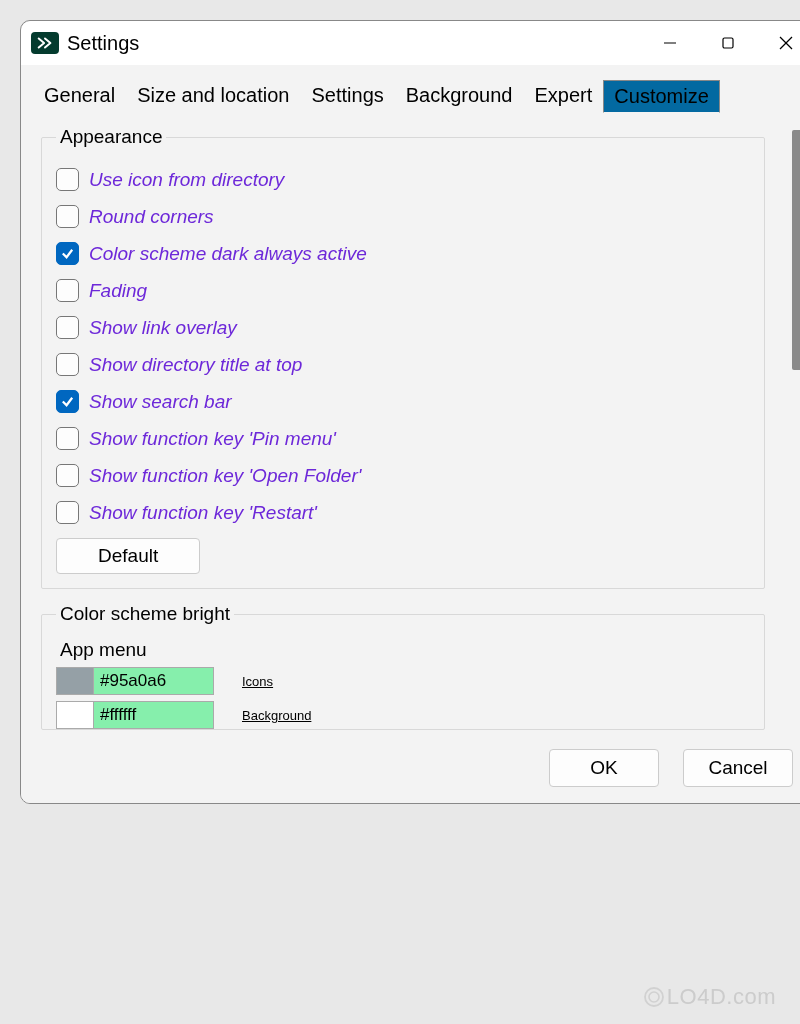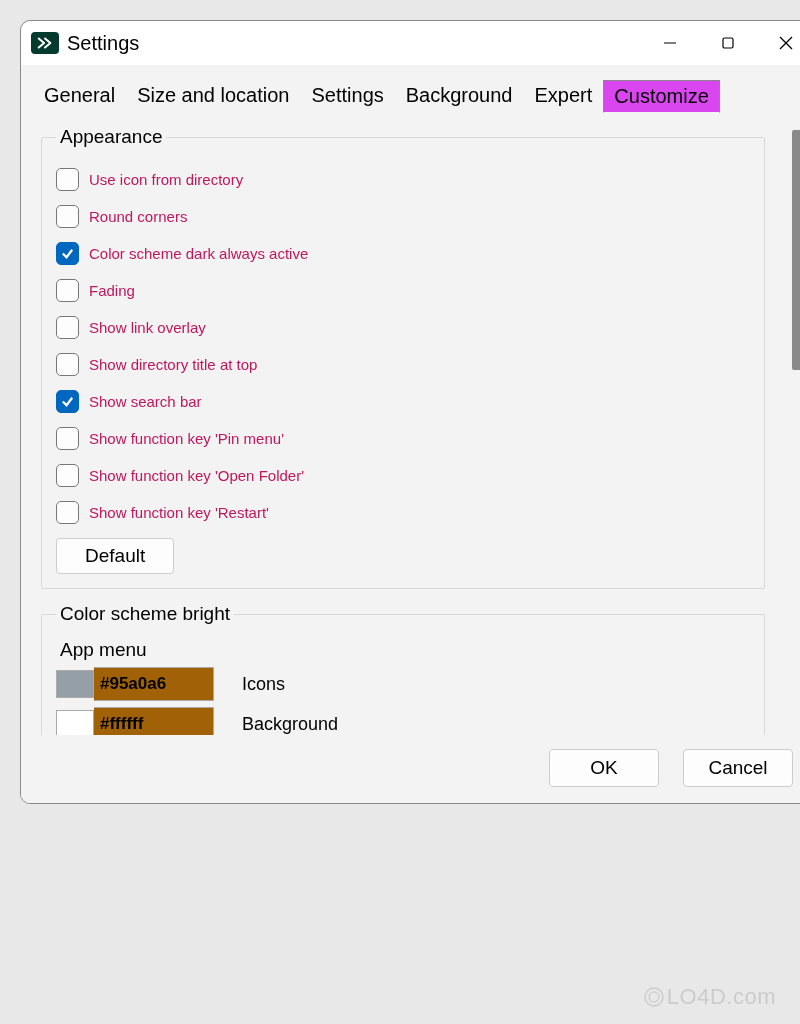--- a/index.html
+++ b/index.html
@@ -83,21 +83,21 @@
       font-size: 20px;
       color: #000;
       border: 1px solid transparent;
       border-bottom: none;
       cursor: pointer;
       white-space: nowrap;
     }
     .tab.active {
       border: 1px solid #888;
       border-bottom: 1px solid #f3f3f3;
-      background: #d946ef;
+      background: #0369a1;
       position: relative;
       top: 1px;
     }
     .content-wrap {
       flex: 1;
       display: flex;
       padding: 0 8px 0 20px;
       overflow: hidden;
       position: relative;
       gap: 12px;
@@ -162,28 +162,29 @@
     }
     .checkbox svg {
       display: none;
       stroke: #fff;
       stroke-width: 2.4;
       fill: none;
       width: 15px;
       height: 15px;
     }
     .check-label {
-      font-size: 15px;
-      color: #be185d;
+      font-size: 19px;
+      color: #6d28d9;
+      font-style: italic;
     }
     .btn {
       background: #fdfdfd;
       border: 1px solid #ccc;
       border-radius: 4px;
-      padding: 6px 28px;
+      padding: 6px 41px;
       font-size: 19px;
       font-family: inherit;
       cursor: pointer;
       color: #000;
     }
     .default-btn-wrap {
       margin-top: 6px;
       margin-left: 0;
     }
     .sub-label {
@@ -200,29 +201,29 @@
       width: 38px;
       height: 28px;
       border: 1px solid #aaa;
       flex-shrink: 0;
     }
     .hex-input {
       width: 120px;
       height: 28px;
       border: 1px solid #aaa;
       border-left: none;
-      padding: 16px 6px;
+      padding: 10px 6px;
       font-size: 17px;
       font-family: inherit;
-      background: #a16207;
-      font-weight: bold;
+      background: #86efac;
     }
     .color-label {
       margin-left: 28px;
-      font-size: 18px;
+      font-size: 13px;
+      text-decoration: underline;
     }
     .footer {
       display: flex;
       justify-content: flex-end;
       gap: 24px;
       padding: 14px 22px 16px 0;
       background: #f3f3f3;
     }
     .footer .btn {
       min-width: 110px;

